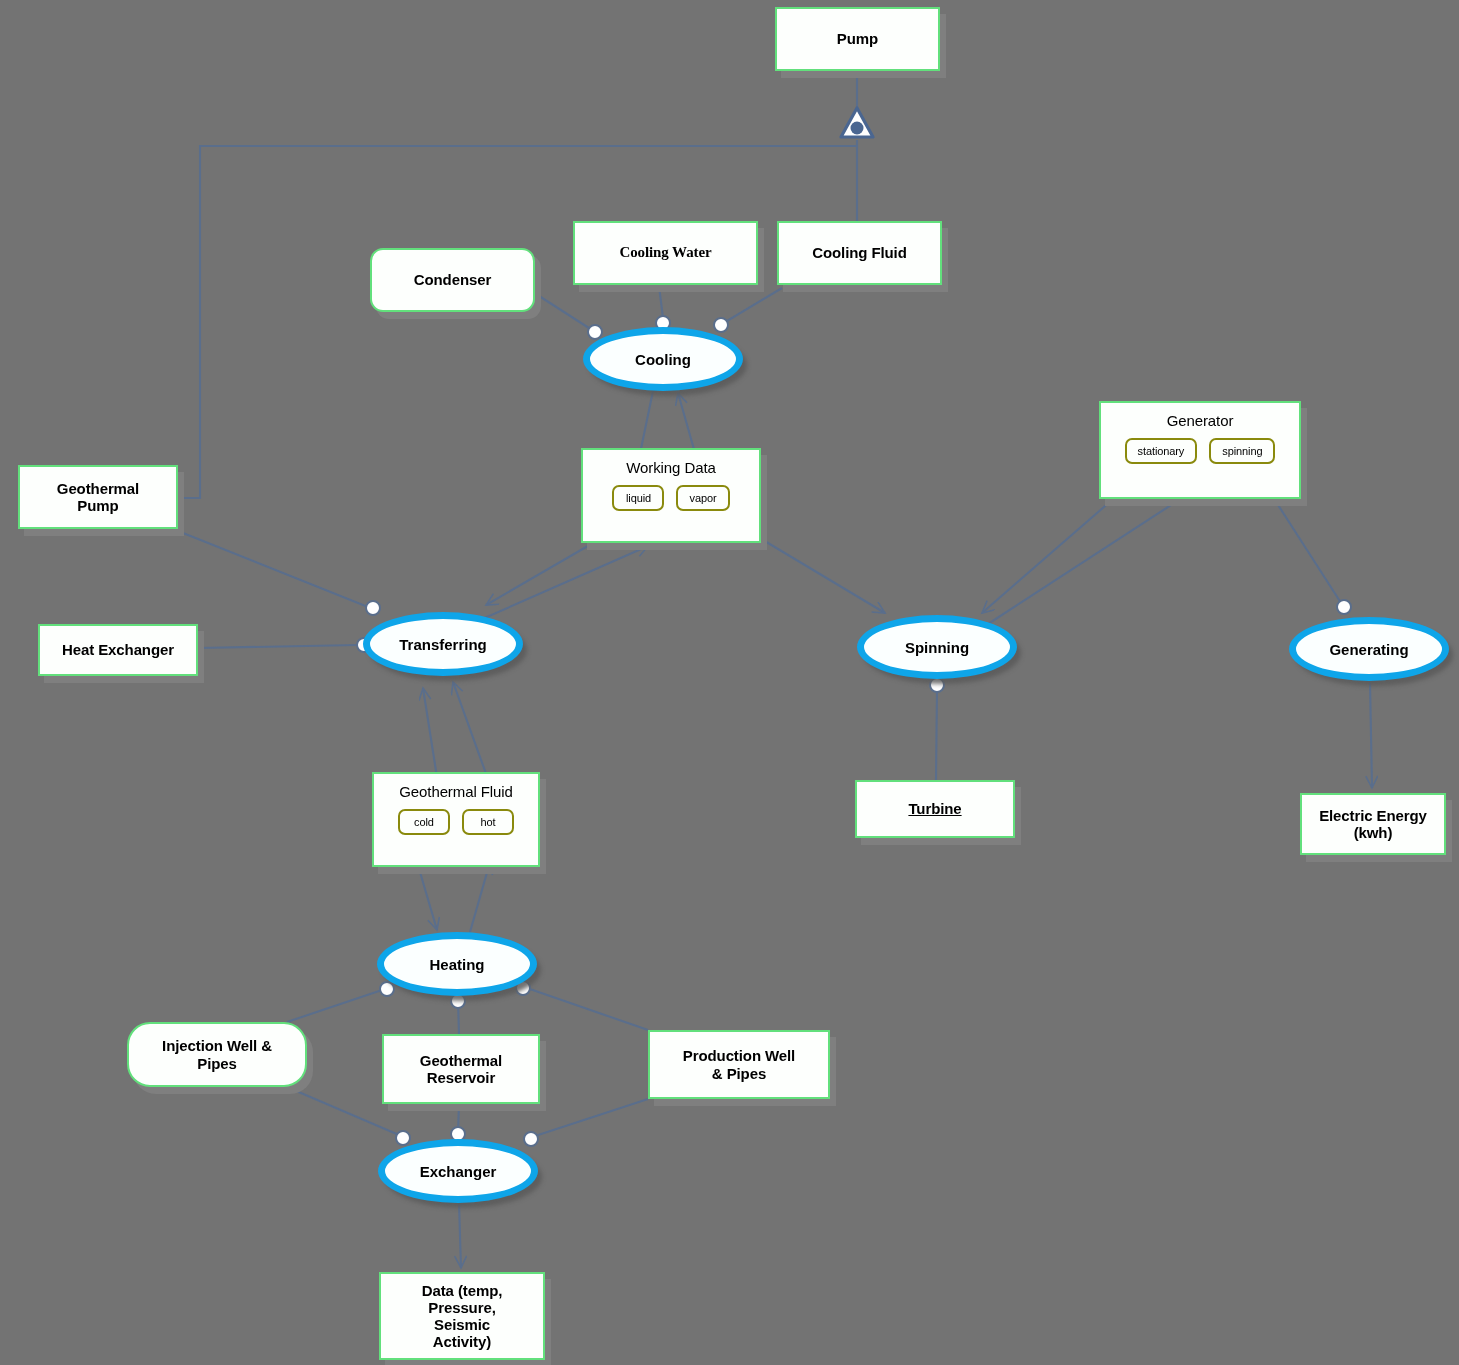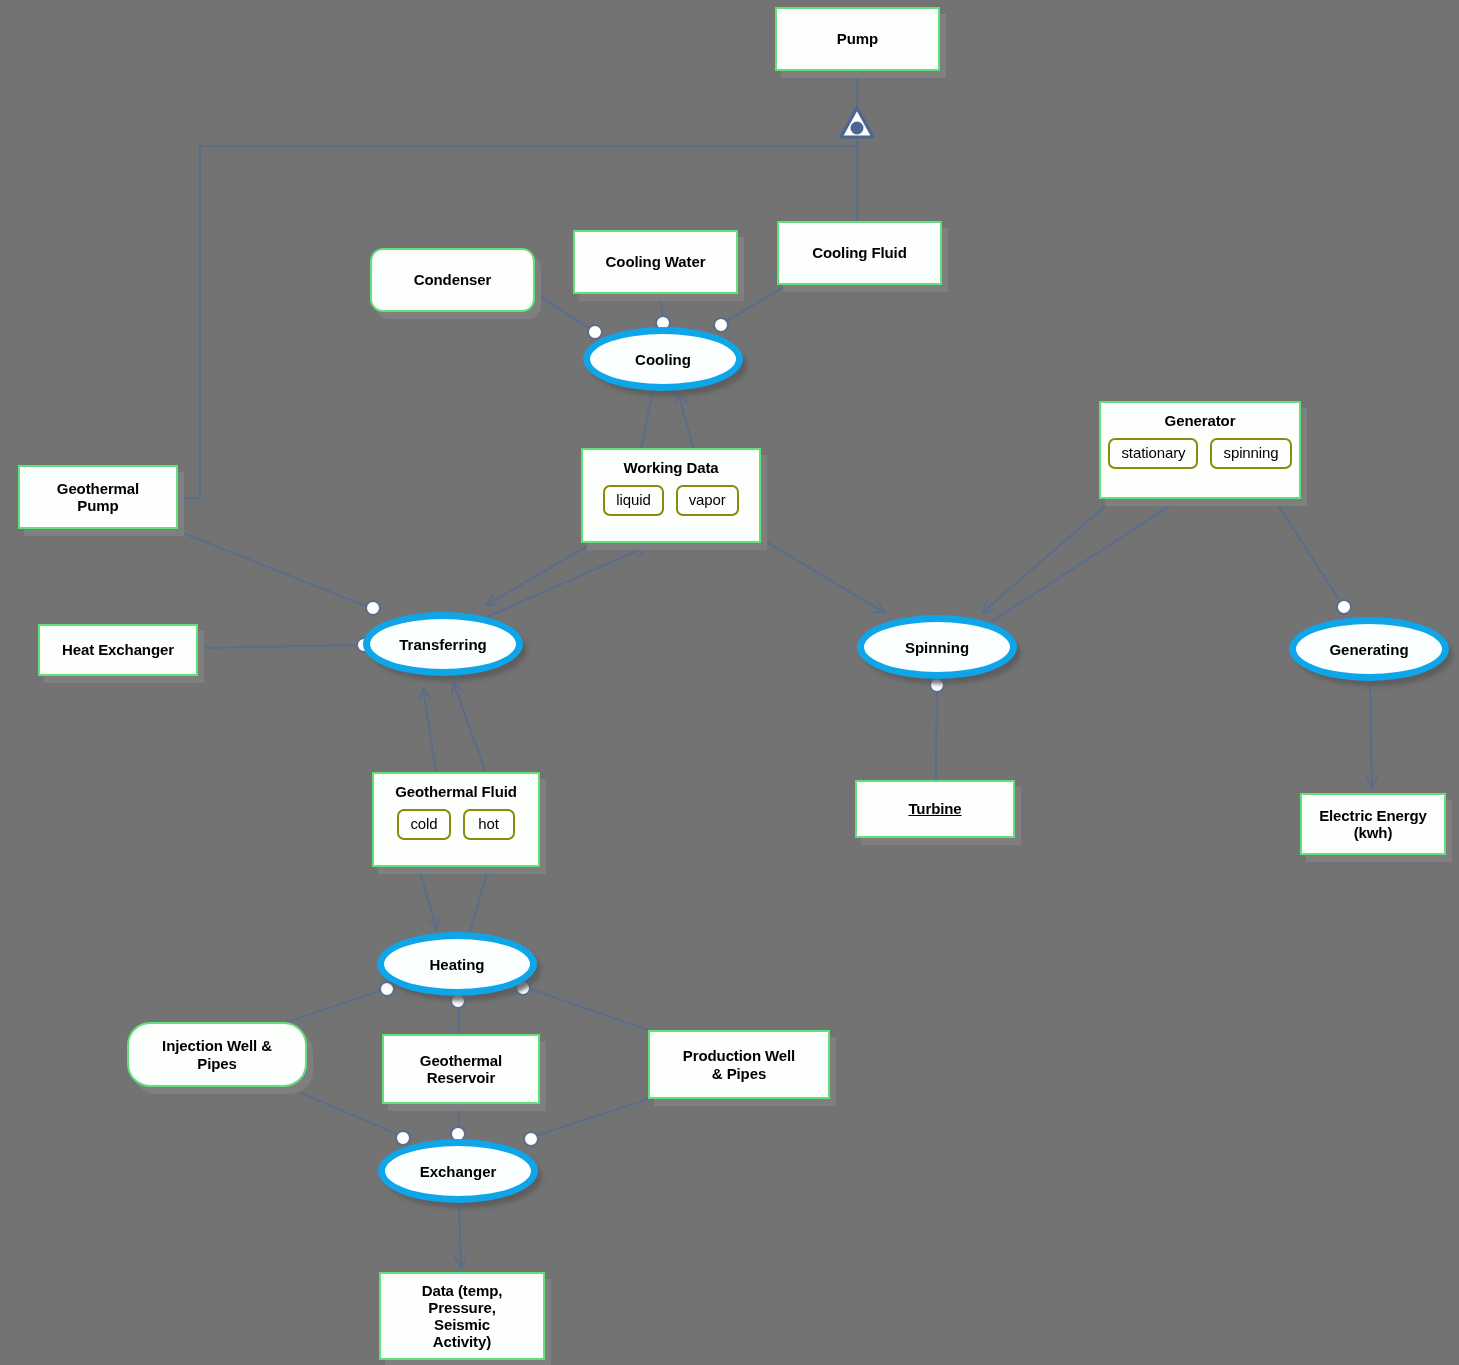--- a/index.html
+++ b/index.html
@@ -43,36 +43,36 @@
     letter-spacing: -0.1px;
     z-index: 3;
   }
   .node-box.compound {
     display: block;
     padding: 0;
   }
   .node-box.compound .compound-title {
     text-align: center;
     font-size: 15px;
-    font-weight: bold;
+    font-weight: normal;
     color: #000;
     margin-top: 9px;
   }
   .subrow {
     display: flex;
     justify-content: center;
     gap: 12px;
     margin-top: 9px;
   }
   .subbox {
     box-sizing: border-box;
     border: 2px solid #8a8a0d;
     border-radius: 7px;
     background: #fdfffd;
-    font-size: 15px;
+    font-size: 11px;
     font-weight: normal;
     color: #000;
     padding: 5px 11px;
     min-width: 52px;
     text-align: center;
     line-height: 1.1;
   }
 
   
   .node-ellipse {
@@ -188,21 +188,21 @@
   </svg>
 
   <div class="node-box" style="left:775px; top:7px; width:165px; height:64px;">
     <span>Pump</span>
   </div>
 
   <div class="node-box" style="left:370px; top:248px; width:165px; height:64px;border-radius:13px;">
     <span>Condenser</span>
   </div>
 
-  <div class="node-box" style="left:573px; top:230px; width:165px; height:64px;">
+  <div class="node-box" style="left:573px; top:221px; width:185px; height:64px;font-family:Liberation Serif, serif;">
     <span>Cooling Water</span>
   </div>
 
   <div class="node-box" style="left:777px; top:221px; width:165px; height:64px;">
     <span>Cooling Fluid</span>
   </div>
 
   <div class="node-box compound" style="left:1099px; top:401px; width:202px; height:98px;">
     <div class="compound-title">Generator</div>
     <div class="subrow">

